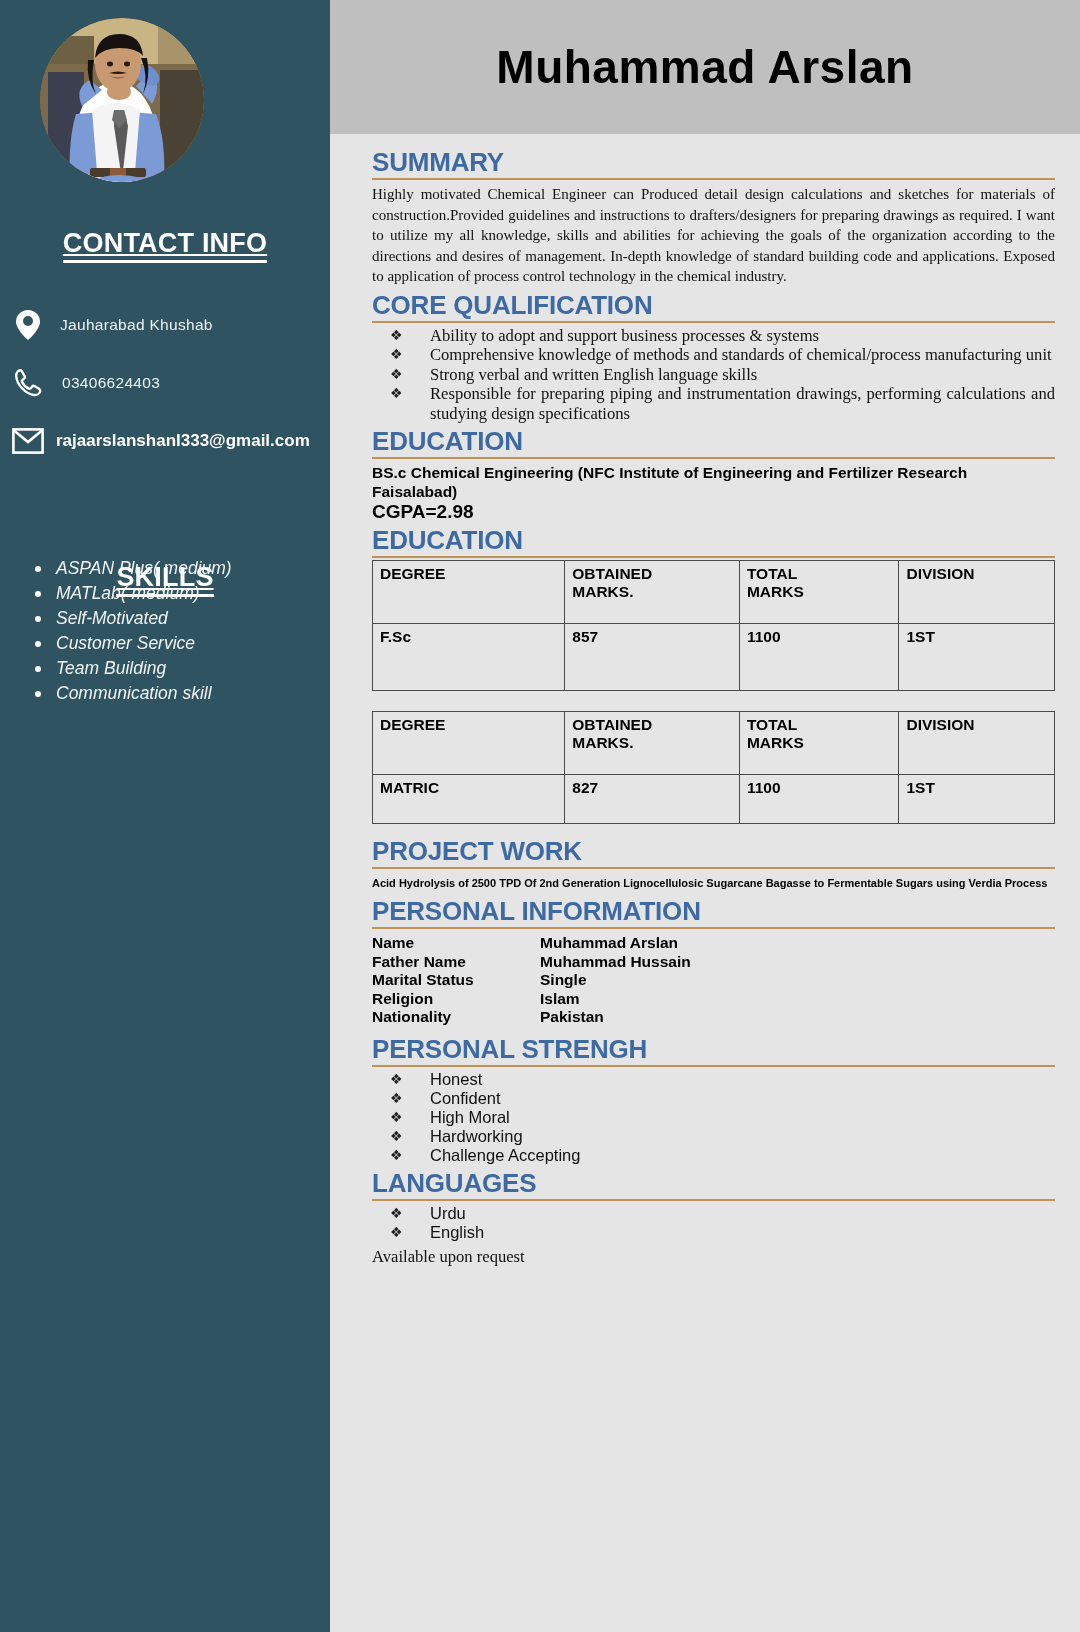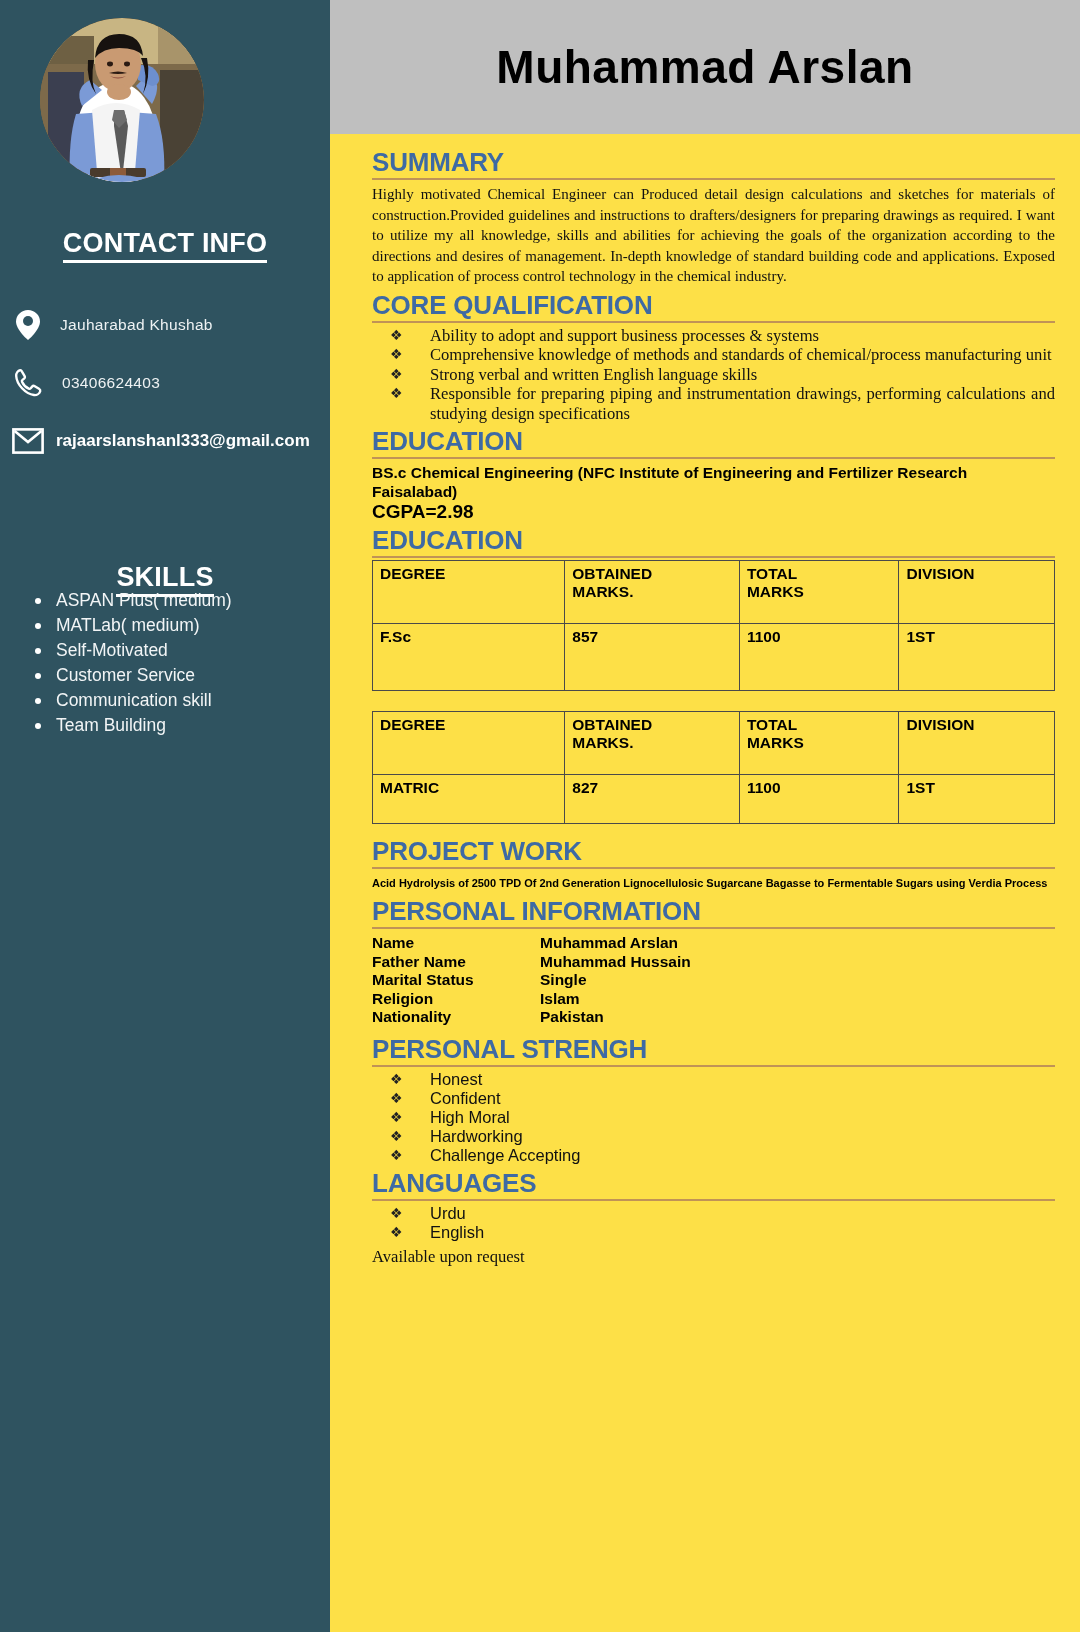--- a/index.html
+++ b/index.html
@@ -41,20 +41,21 @@
   }
   .photo-svg { display:block; width:164px; height:164px; }
 
   .sb-heading {
     text-align: center;
     font-size: 27px;
     font-weight: bold;
     letter-spacing: .2px;
     margin: 0;
     padding: 0;
+    text-decoration: underline;
   }
   .sb-heading span {
     border-bottom: 3px solid #ffffff;
     padding-bottom: 2px;
   }
   #contact-heading-wrap { position:absolute; left:0; top:228px; width:330px; }
   #skills-heading-wrap  { position:absolute; left:0; top:562px; width:330px; }
 
   .contact-list {
     position: absolute;
@@ -84,25 +85,26 @@
     font-weight: bold;
     color: #ffffff;
     letter-spacing: 0;
   }
   .contact-row.phone .contact-text { padding-left: 6px; }
   .contact-row.addr .contact-text { padding-left: 4px; }
 
   .skills-list {
     position: absolute;
     left: 0;
-    top: 588px;
+    top: 556px;
     width: 330px;
     margin: 0;
     padding: 0 0 0 28px;
     list-style: none;
+    font-style: italic;
   }
   .skills-list li {
     position: relative;
     font-size: 17.5px;
     line-height: 25px;
     color: #f2f5f6;
     padding-left: 28px;
     margin-bottom: 0px;
   }
   .skills-list li::before {
@@ -113,21 +115,21 @@
     width: 6px;
     height: 6px;
     border-radius: 50%;
     background: #ffffff;
   }
 
   
   .main {
     flex: 1;
     position: relative;
-    background: #fde047;
+    background: #e5e5e5;
   }
   .name-band {
     height: 134px;
     background: #bfbfbf;
     display: flex;
     align-items: center;
     justify-content: center;
   }
   .name-band h1 {
     margin: 0;
@@ -348,22 +350,22 @@
 
     <div id="skills-heading-wrap">
       <h2 class="sb-heading"><span>SKILLS</span></h2>
     </div>
 
     <ul class="skills-list">
       <li>ASPAN Plus( medium)</li>
       <li>MATLab( medium)</li>
       <li>Self-Motivated</li>
       <li>Customer Service</li>
+      <li>Team Building</li>
       <li>Communication skill</li>
-      <li>Team Building</li>
     </ul>
 
   </aside>
 
   <main class="main">
 
     <div class="name-band">
       <h1>Muhammad Arslan</h1>
     </div>
 

